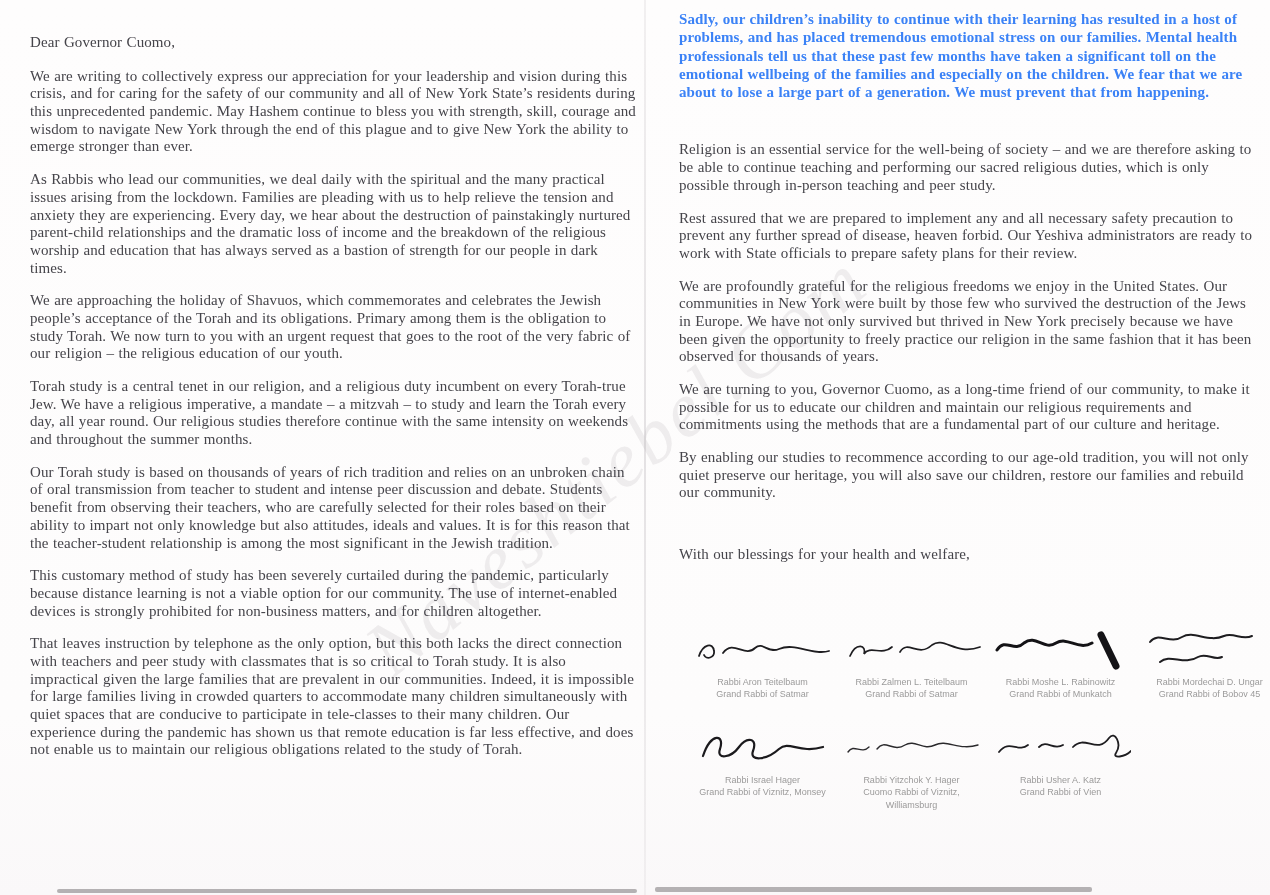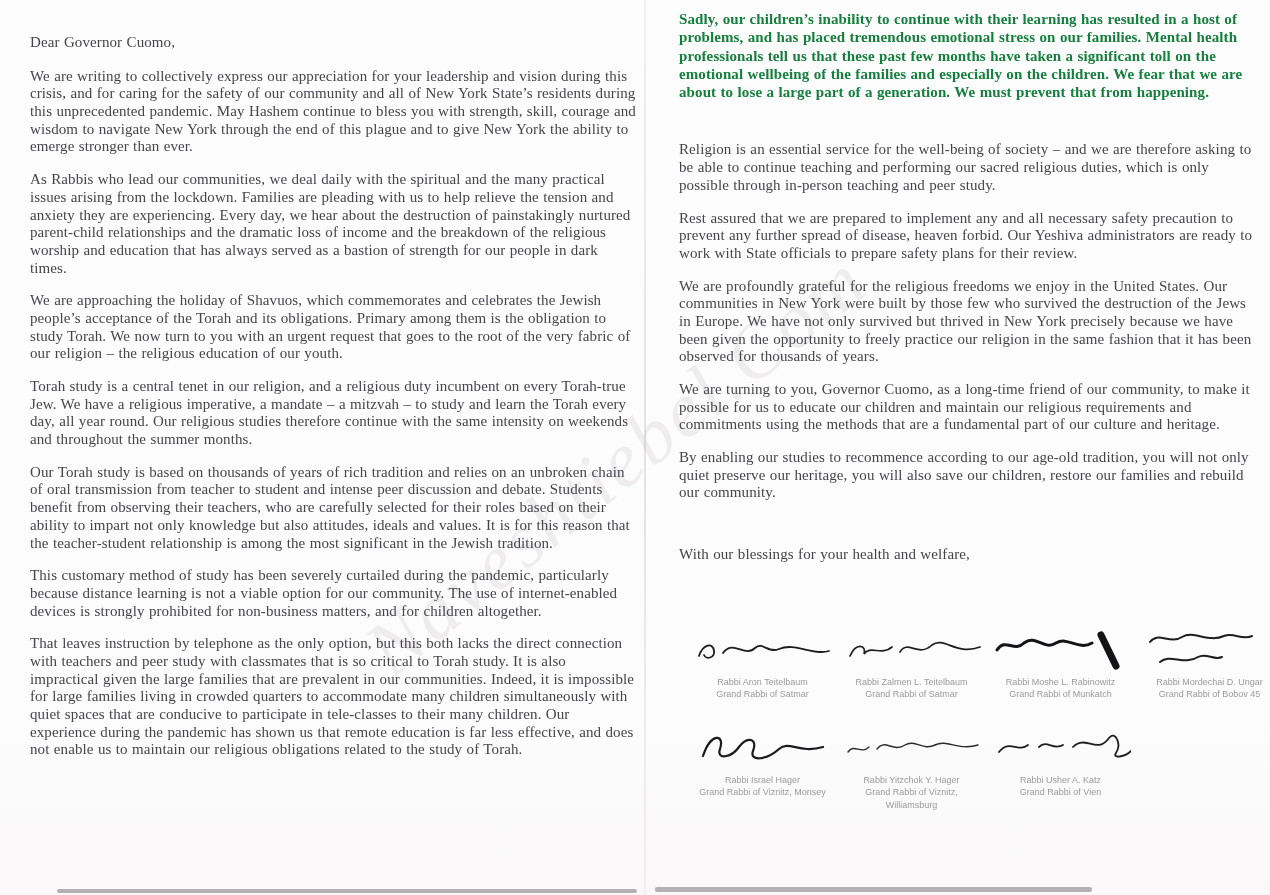--- a/index.html
+++ b/index.html
@@ -37,21 +37,21 @@
   .col p {
     margin: 0 0 15px 0;
     font-size: 15px;
     line-height: 1.18;
     letter-spacing: 0.1px;
     word-spacing: 0.5px;
   }
   .salutation { margin-bottom: 16px !important; }
   .emphasis {
     font-weight: bold;
-    color: #15803d;
+    color: #3b82f6;
     margin-bottom: 40px !important;
     line-height: 1.22 !important;
     font-family: Liberation Serif, serif;
   }
   .closing { margin-top: 44px !important; }
   .sig-grid {
     position: absolute;
     left: 690px; top: 628px; width: 592px;
     display: grid;
     grid-template-columns: repeat(4, 1fr);
@@ -158,21 +158,21 @@
     <div class="sig-title">Grand Rabbi of Viznitz, Monsey</div>
   </div>
 
   <div class="sig-cell">
     <div class="sig-art">
       <svg width="140" height="44" viewBox="0 0 140 44">
         <path d="M6 24 C12 15 19 27 27 19 M35 21 C43 10 51 25 63 17 C73 11 81 23 93 17 C105 11 117 23 136 17" fill="none" stroke="#2a292c" stroke-width="1.4" stroke-linecap="round"></path>
       </svg>
     </div>
     <div class="sig-name">Rabbi Yitzchok Y. Hager</div>
-    <div class="sig-title">Grand Rabbi of Viznitz, Williamsburg</div>
+    <div class="sig-title">Cuomo Rabbi of Viznitz, Williamsburg</div>
   </div>
 
   <div class="sig-cell">
     <div class="sig-art">
       <svg width="140" height="44" viewBox="0 0 140 44">
         <path d="M8 24 C18 11 27 25 37 17 M48 19 C56 11 62 23 72 17 M82 19 C94 6 106 27 118 10 C124 2 131 16 125 25 C121 31 134 29 140 23" fill="none" stroke="#1e1d20" stroke-width="1.8" stroke-linecap="round"></path>
       </svg>
     </div>
     <div class="sig-name">Rabbi Usher A. Katz</div>
     <div class="sig-title">Grand Rabbi of Vien</div>

